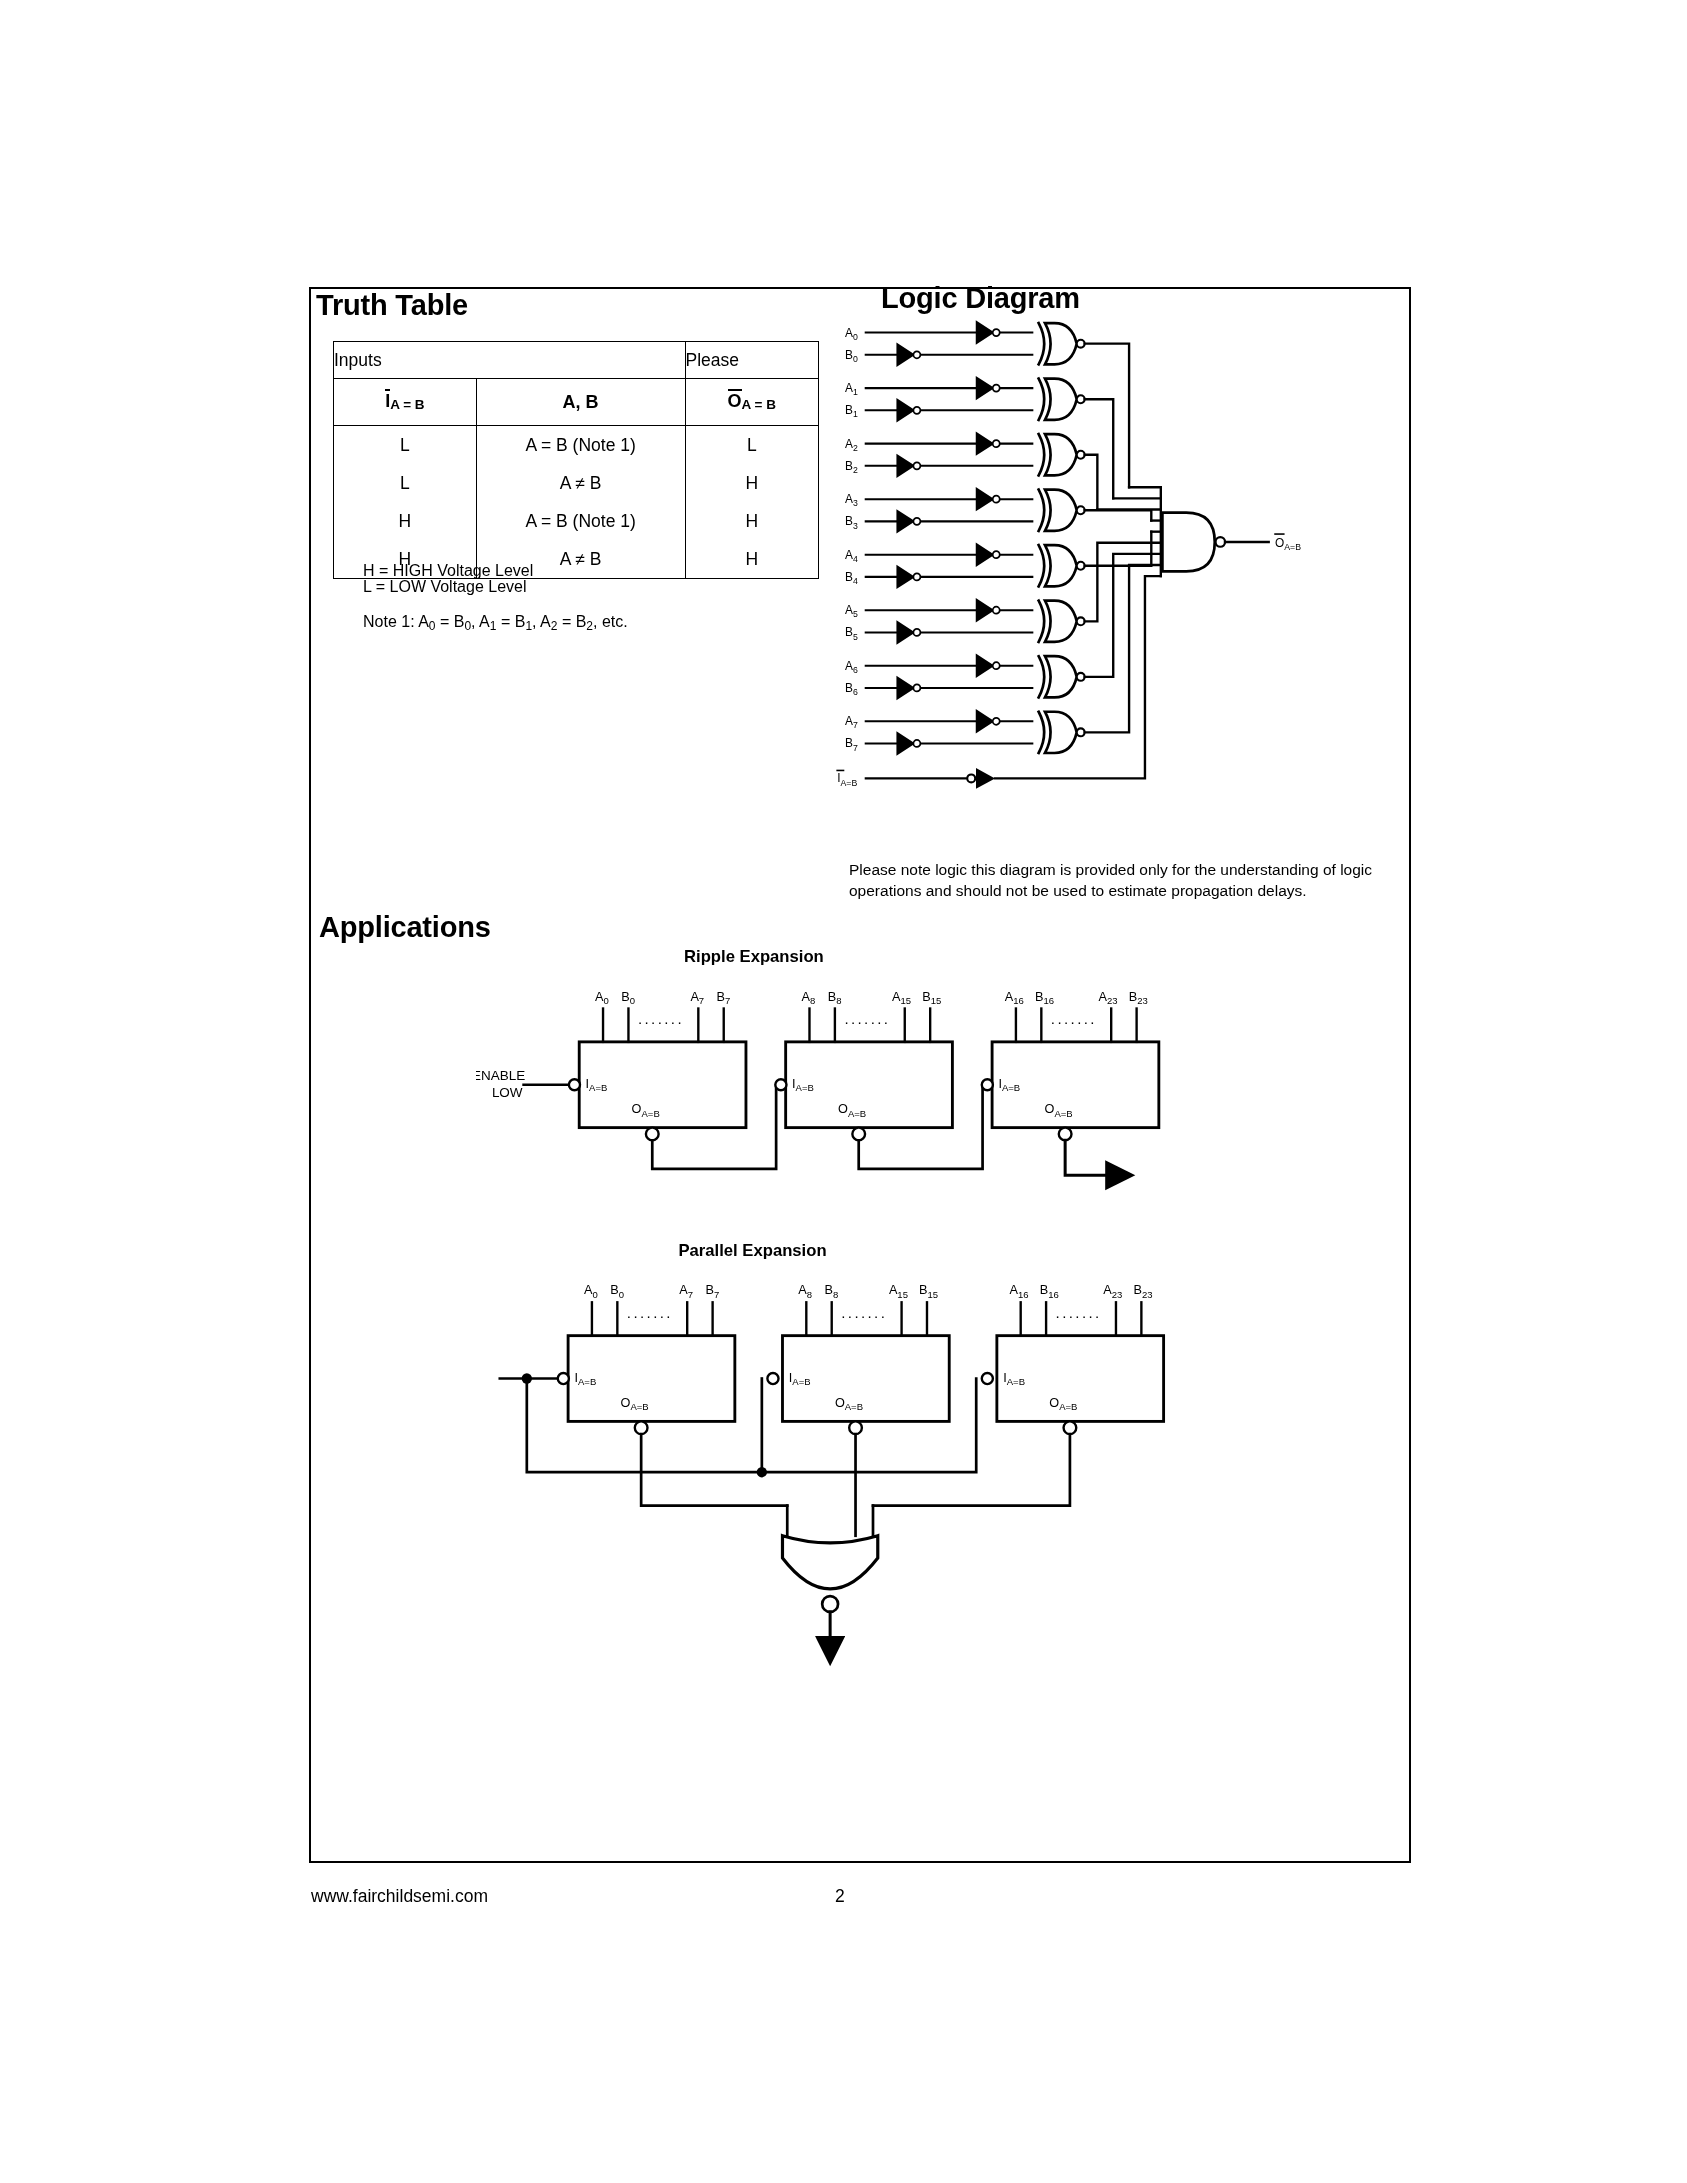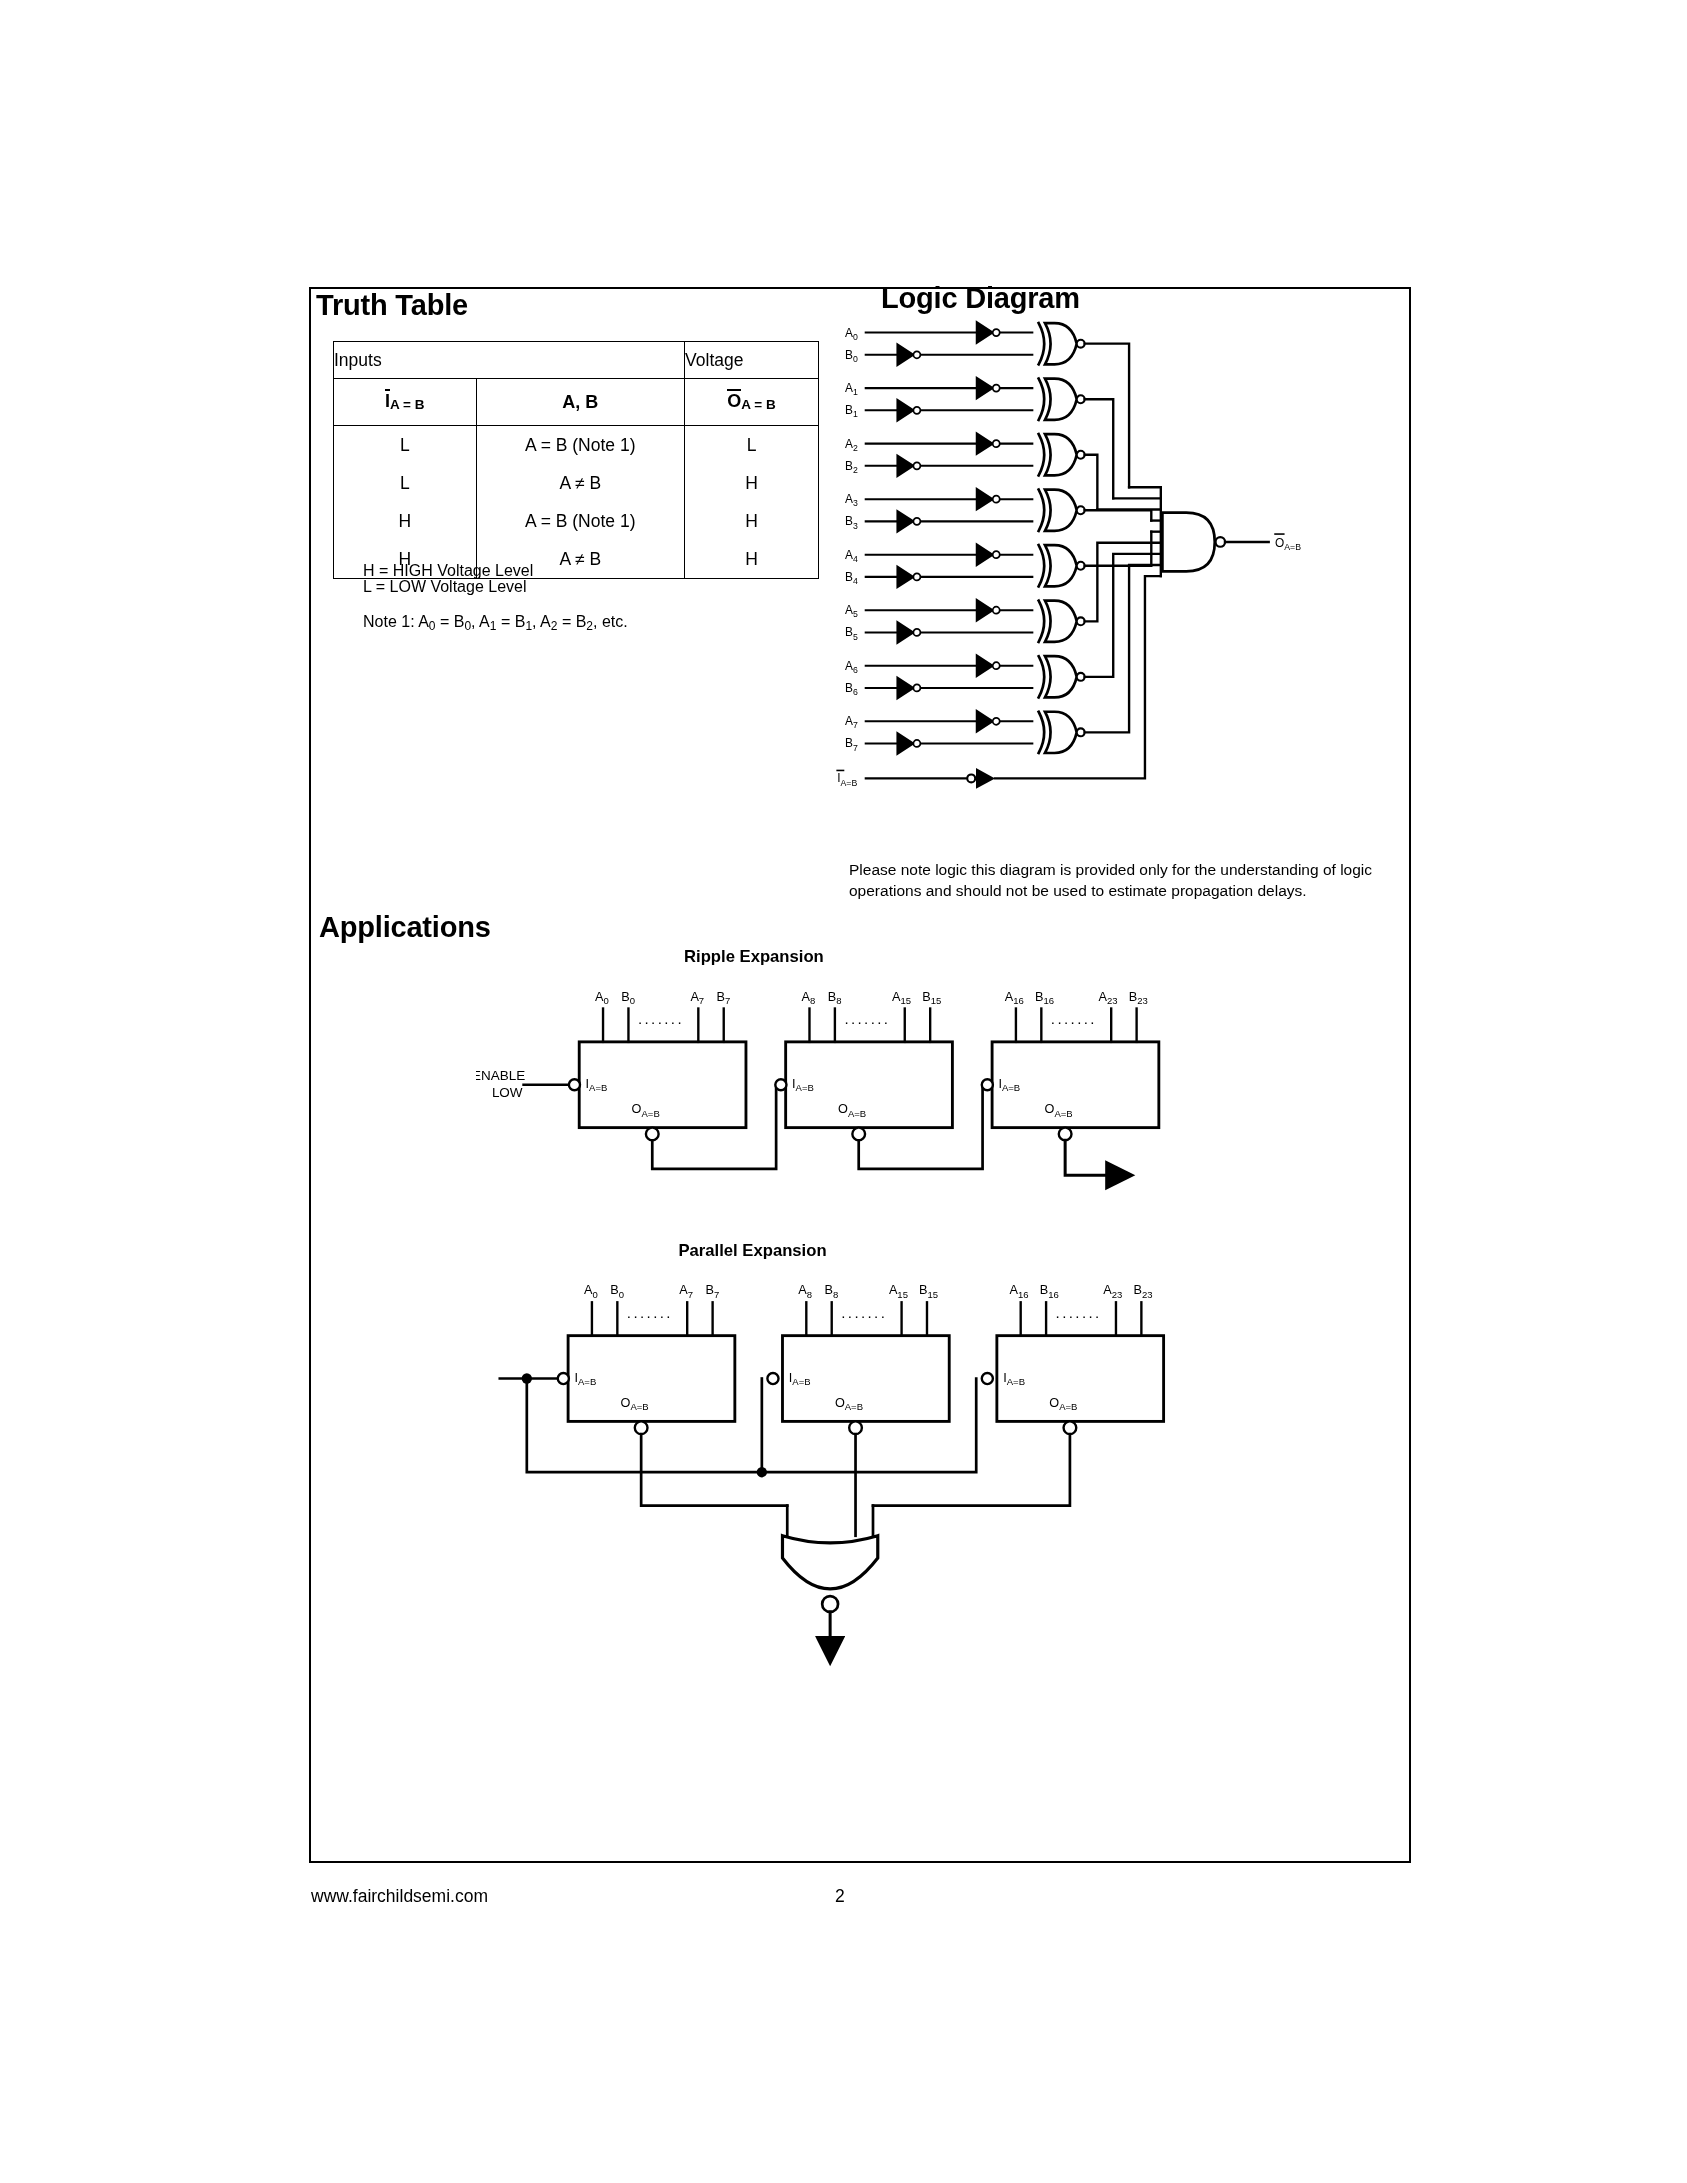--- a/index.html
+++ b/index.html
@@ -57,21 +57,21 @@
 <div id="page-frame"></div>
 
 <div class="h1" id="h-truth">Truth Table</div>
 <div class="h1" id="h-logic">Logic Diagram</div>
 <div class="h1" id="h-apps">Applications</div>
 
 <table id="truth-table">
   <tbody>
       <tr>
     <th class="hdr" colspan="2">Inputs</th>
-    <th class="hdr">Voltage</th>
+    <th class="hdr">Please</th>
   </tr>
   <tr>
     <th class="sub" style="width:159px"><span class="nb">I</span><span class="sub-sm">A = B</span></th>
     <th class="sub" style="width:230px">A, B</th>
     <th class="sub" style="width:143px"><span class="nb">O</span><span class="sub-sm">A = B</span></th>
   </tr>
   <tr class="row first">
     <td>L</td>
     <td>A = B (Note 1)</td>
     <td>L</td>

